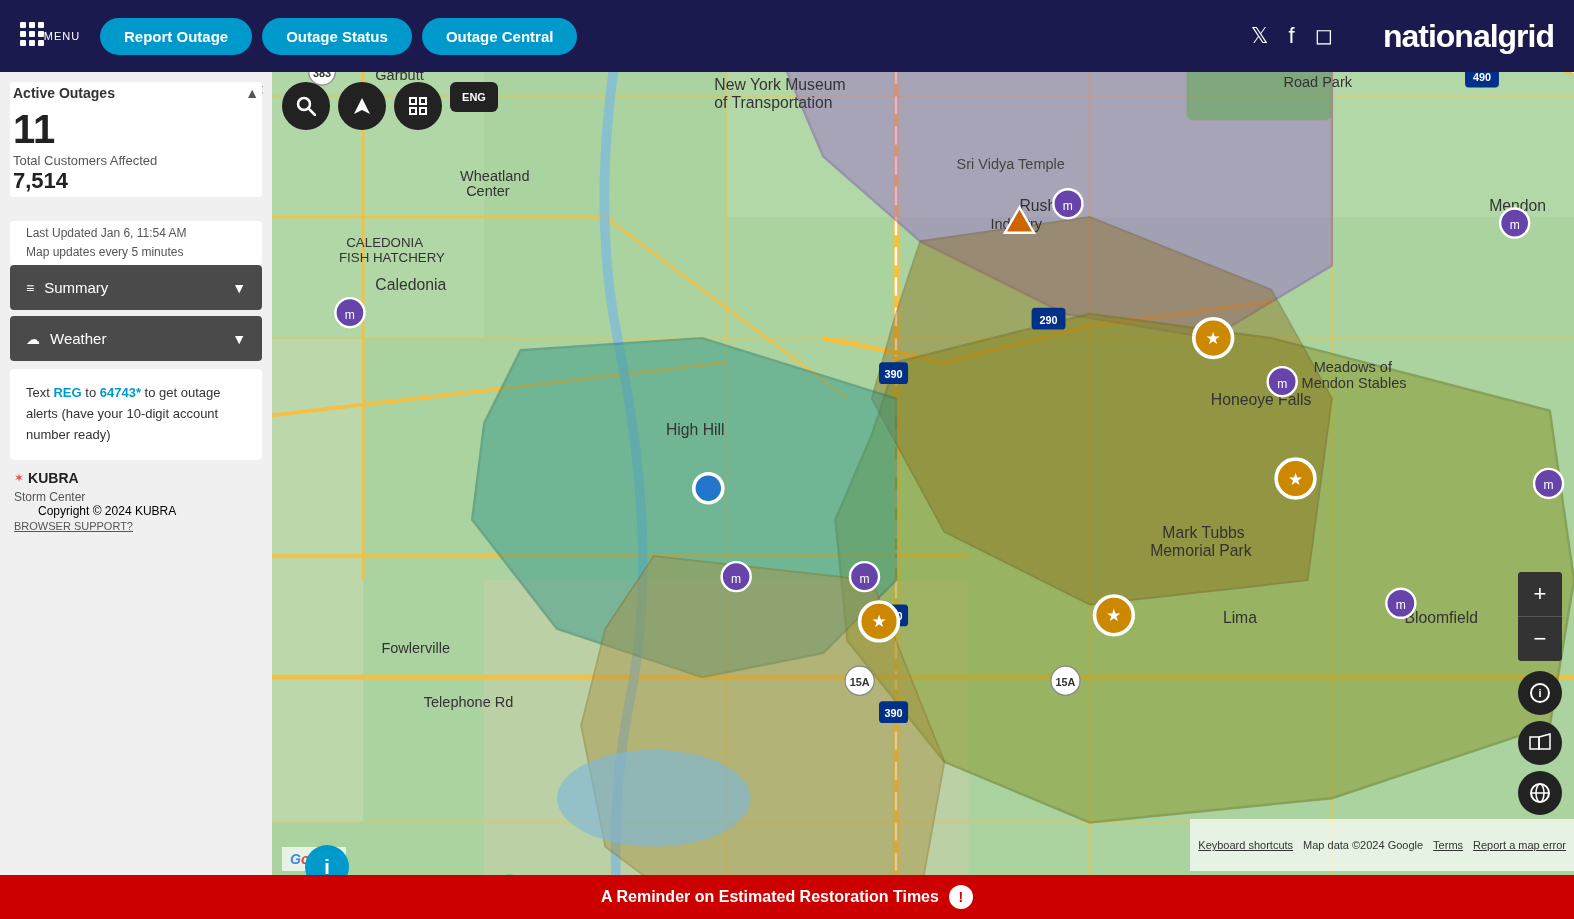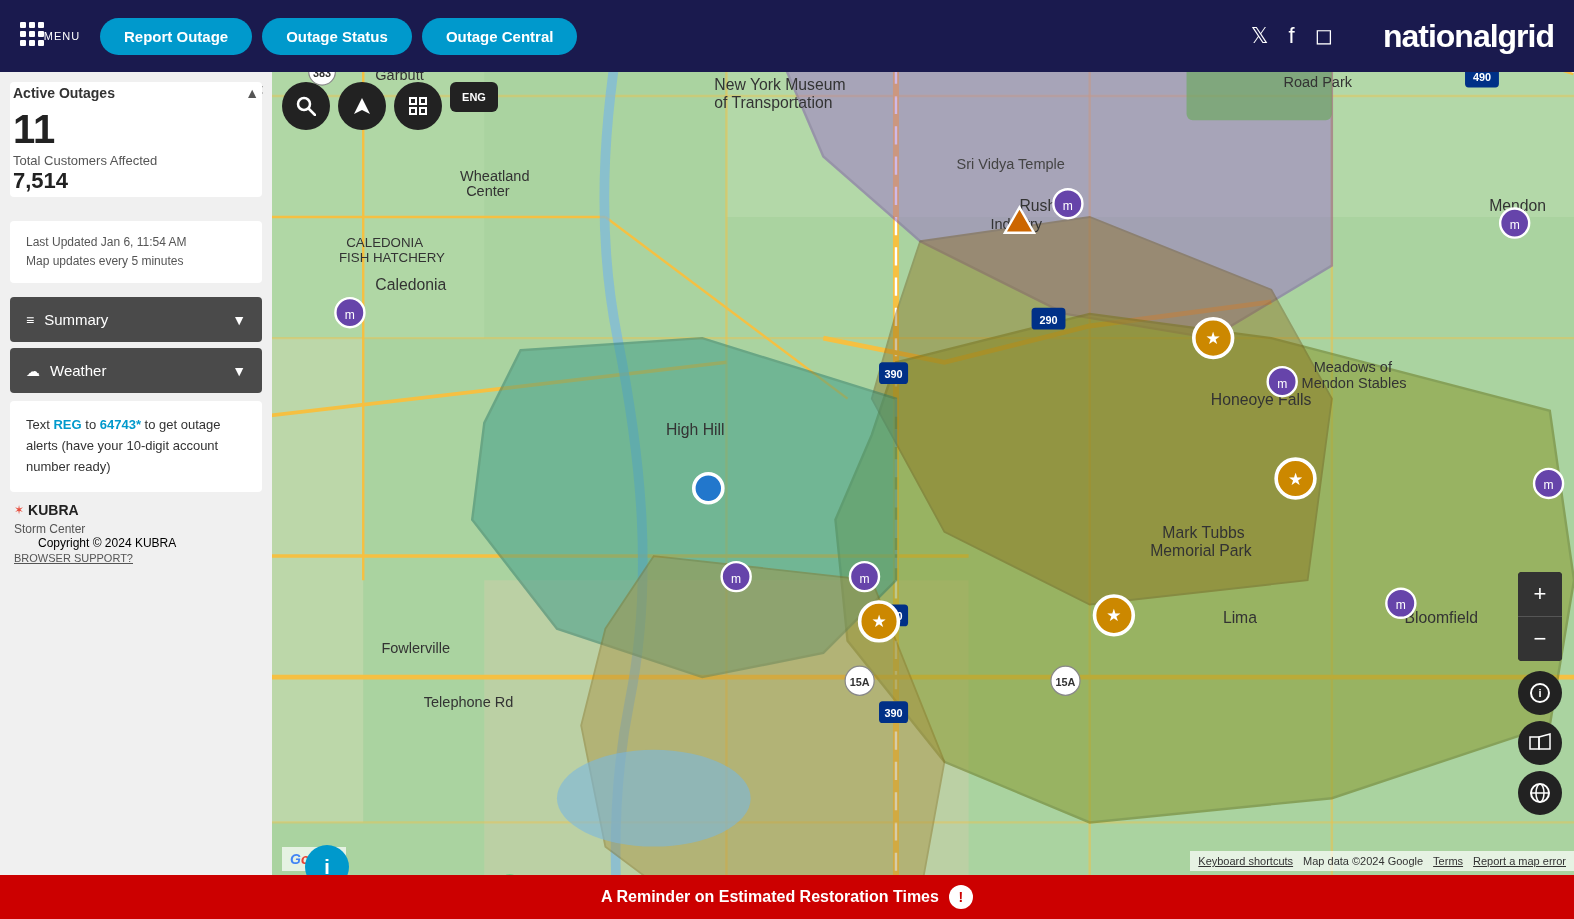--- a/index.html
+++ b/index.html
@@ -85,22 +85,22 @@
     }
     .outage-title { font-size: 14px; color: #333; font-weight: 600; }
     .chevron-up { font-size: 14px; color: #555; cursor: pointer; }
     .outage-count { font-size: 40px; font-weight: bold; color: #222; line-height: 1; }
     .outage-subtitle { font-size: 13px; color: #555; margin-top: 4px; }
     .outage-affected { font-size: 22px; font-weight: bold; color: #222; }
 
     .update-card {
       background: white;
       border-radius: 4px;
-      padding: 12px 16px;
-      margin-bottom: 14px;
+      padding: 3px 16px;
+      margin-bottom: 0;
       font-size: 12px;
       color: #555;
       line-height: 1.6;
     }
 
     .menu-section { margin-bottom: 8px; }
     .menu-item {
       background: #4a4a4a;
       color: white;
       border-radius: 4px;
@@ -263,21 +263,21 @@
       font-weight: bold;
     }
 
     
     .map-attr {
       position: absolute;
       bottom: 48px; right: 0;
       font-size: 11px;
       color: #333;
       display: flex; gap: 10px;
-      padding: 4px 8px;
+      padding: 20px 8px;
       background: rgba(255,255,255,0.7);
       z-index: 55;
     }
 
     .google-logo {
       position: absolute;
       bottom: 48px; left: 282px;
       font-size: 14px;
       color: #555;
       padding: 4px 8px;

